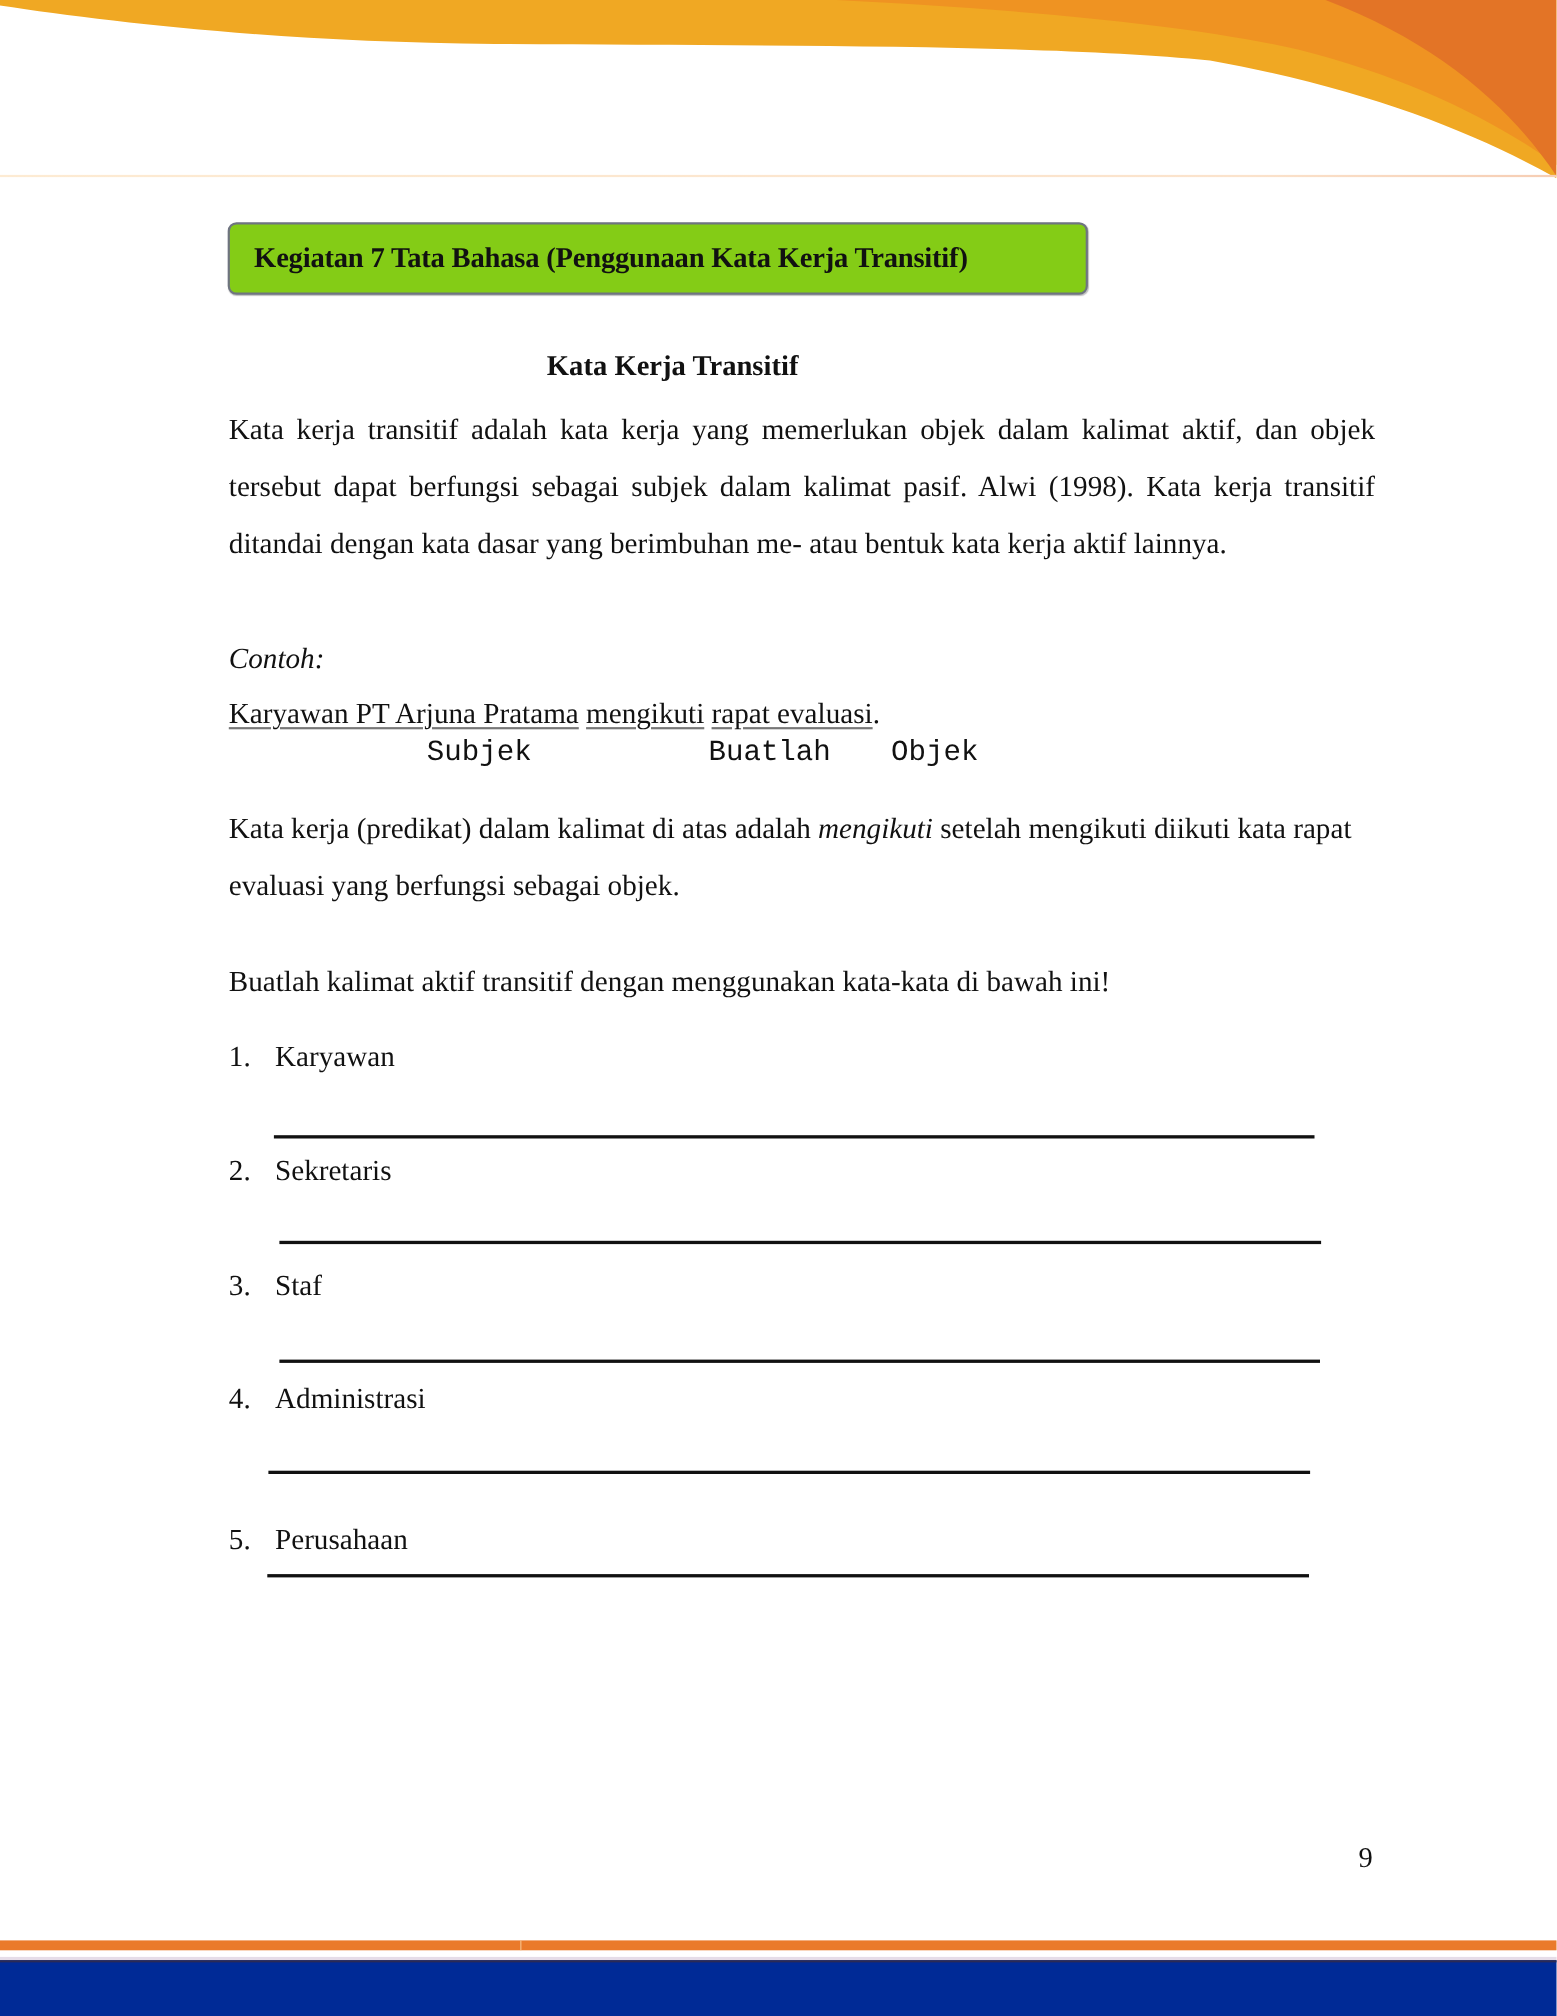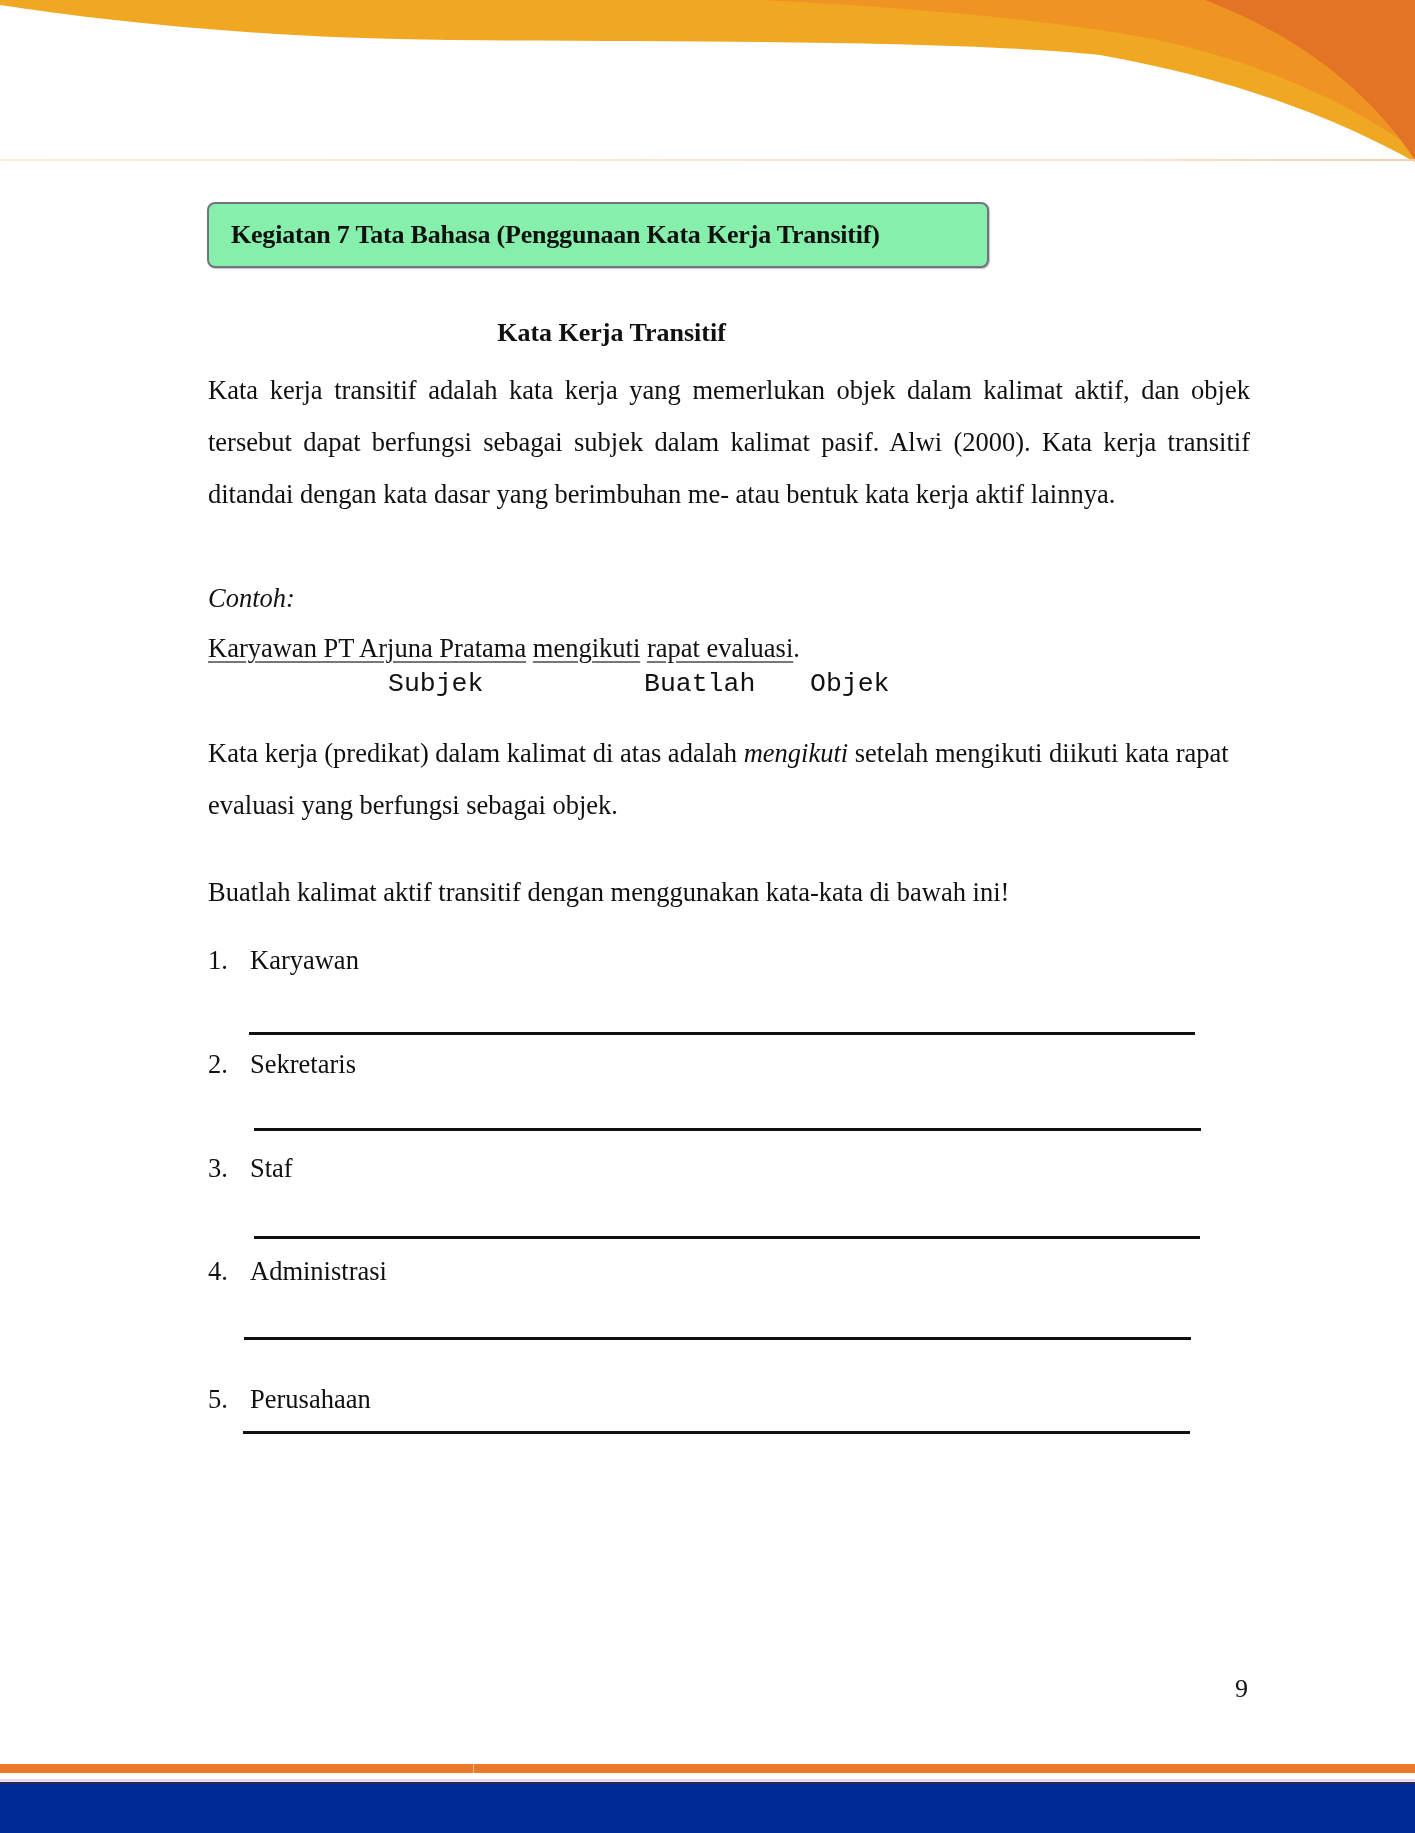--- a/index.html
+++ b/index.html
@@ -2,21 +2,21 @@
 <html><head>
   <meta charset="utf-8">
   <style>
     html, body { margin: 0; padding: 0; background: #ffffff; }
     body { width: 1415px; height: 1833px; position: relative; overflow: hidden;
            font-family: "DejaVu Serif", "Liberation Serif", serif; color: #111; }
     .header-wave { position: absolute; left: 0; top: 0; width: 1415px; height: 165px; }
     .header-rule { position: absolute; left: 0; top: 159px; width: 1415px; height: 2px;
                    background: linear-gradient(90deg, #fdebd3, #fbe3cc 80%, #f6cdb3); }
     .activity-box { position: absolute; left: 207px; top: 202px; width: 782px; height: 66px;
-                    box-sizing: border-box; background: #86efac; border: 2px solid #6f7480;
+                    box-sizing: border-box; background: #84cc16; border: 2px solid #6f7480;
                     border-radius: 8px; display: flex; align-items: center; padding-left: 22px;
                     box-shadow: 1px 1px 1px rgba(0,0,0,0.25); }
     .activity-title { font-family: "Liberation Serif", serif; font-weight: bold;
                       font-size: 26px; letter-spacing: -0.2px; }
     .text { position: absolute; left: 208px; width: 1042px; font-family: "Liberation Serif", serif;
             font-size: 26.5px; line-height: 52px; }
     .section-heading { position: absolute; left: 0; width: 1183px; top: 318px; text-align: center;
                        font-family: "Liberation Serif", serif; font-weight: bold; font-size: 26px;
                        padding-left: 40px; box-sizing: border-box; }
     .definition { top: 364px; text-align: justify; text-align-last: left; }
@@ -51,21 +51,21 @@
   <path d="M1065,0 L1415,0 L1415,160 C1375,100 1310,40 1205,0 Z" fill="#e37426"></path>
 </svg>
 <div class="header-rule"></div>
 
 <div class="activity-box">
   <span class="activity-title">Kegiatan 7 Tata Bahasa (Penggunaan Kata Kerja Transitif)</span>
 </div>
 
 <div class="section-heading">Kata Kerja Transitif</div>
 
-<div class="text definition">Kata kerja transitif adalah kata kerja yang memerlukan objek dalam kalimat aktif, dan objek tersebut dapat berfungsi sebagai subjek dalam kalimat pasif. Alwi (2000). Kata kerja transitif ditandai dengan kata dasar yang berimbuhan me- atau bentuk kata kerja aktif lainnya.</div>
+<div class="text definition">Kata kerja transitif adalah kata kerja yang memerlukan objek dalam kalimat aktif, dan objek tersebut dapat berfungsi sebagai subjek dalam kalimat pasif. Alwi (1998). Kata kerja transitif ditandai dengan kata dasar yang berimbuhan me- atau bentuk kata kerja aktif lainnya.</div>
 
 <div class="text contoh">Contoh:</div>
 
 <div class="example">
   <span class="ul">Karyawan PT Arjuna Pratama</span>
   <span class="ul">mengikuti</span>
   <span class="ul">rapat evaluasi</span><span>.</span>
 </div>
 <div class="roles" style="left:388px;">Subjek</div>
 <div class="roles" style="left:644px;">Buatlah</div>

